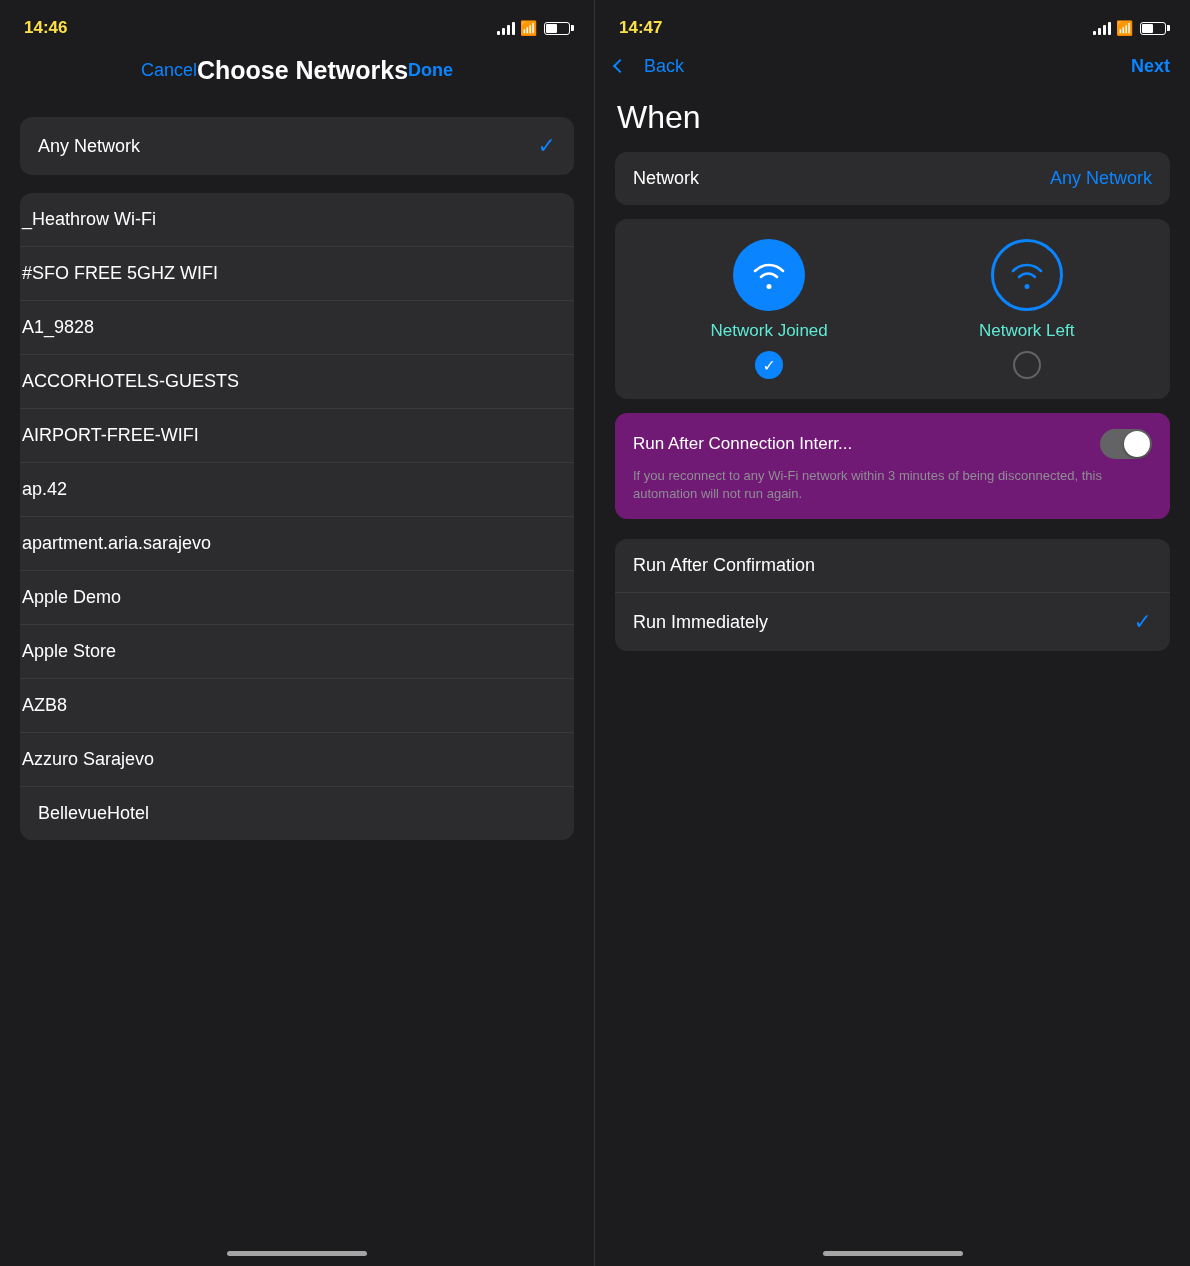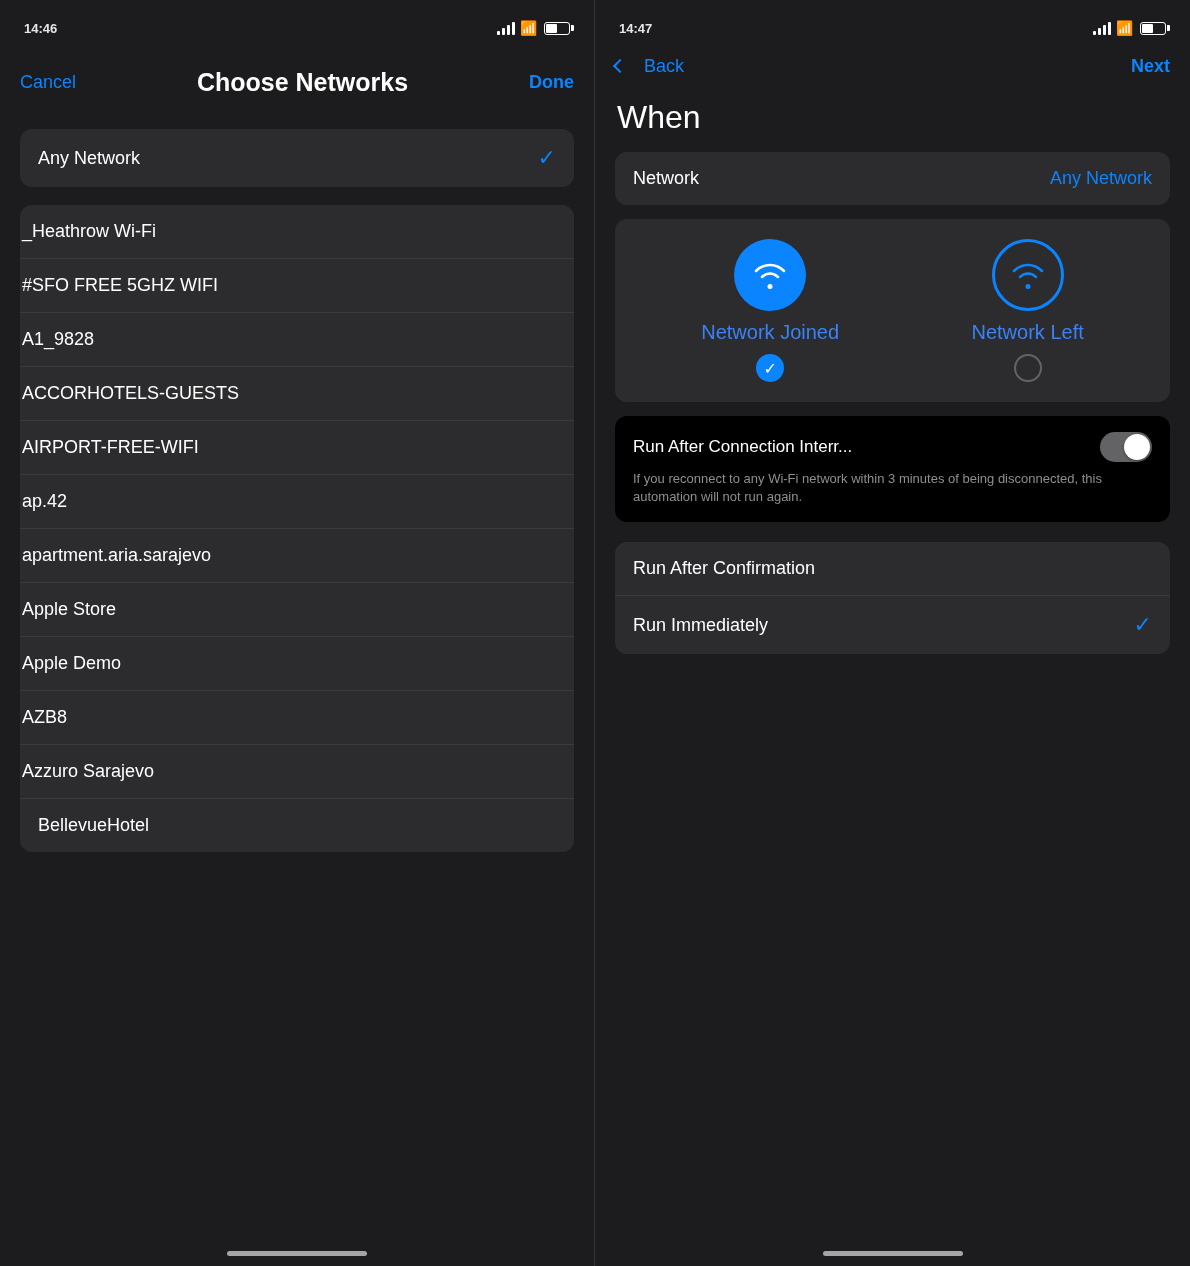--- a/index.html
+++ b/index.html
@@ -35,22 +35,22 @@
 
     
     .status-bar {
       display: flex;
       justify-content: space-between;
       align-items: center;
       padding: 14px 24px 8px;
       height: 50px;
     }
     .status-time {
-      color: #e5e5e5;
-      font-size: 13px;
+      color: #fde047;
+      font-size: 17px;
       font-weight: 600;
     }
     .status-icons {
       display: flex;
       align-items: center;
       gap: 6px;
       color: #fff;
       font-size: 13px;
     }
     .signal-bars {
@@ -92,24 +92,23 @@
     .battery-fill {
       height: 100%;
       width: 50%;
       background: #fff;
       border-radius: 1px;
     }
 
     
     .nav-bar {
       display: flex;
-      justify-content: space-between;
+      justify-content: center;
       align-items: center;
       padding: 6px 20px 12px;
-      margin-top: 12px;
     }
     .nav-cancel {
       color: #0a84ff;
       font-size: 18px;
       font-weight: 400;
     }
     .nav-title {
       color: #fff;
       font-size: 25px;
       font-weight: 700;
@@ -259,22 +258,22 @@
     .wifi-circle-outline {
       width: 72px;
       height: 72px;
       border-radius: 50%;
       border: 3px solid #0a84ff;
       display: flex;
       align-items: center;
       justify-content: center;
     }
     .trigger-label {
-      color: #3b82f6;
-      font-size: 20px;
+      color: #5eead4;
+      font-size: 17px;
     }
     .trigger-check-filled {
       width: 28px;
       height: 28px;
       border-radius: 50%;
       background: #0a84ff;
       display: flex;
       align-items: center;
       justify-content: center;
       color: #fff;
@@ -283,21 +282,21 @@
     .trigger-check-empty {
       width: 28px;
       height: 28px;
       border-radius: 50%;
       border: 2px solid #636366;
     }
 
     
     .toggle-card {
       margin: 0 20px 6px;
-      background: #000000;
+      background: #701a75;
       border-radius: 12px;
       padding: 16px 18px;
     }
     .toggle-row {
       display: flex;
       align-items: center;
       justify-content: space-between;
     }
     .toggle-label {
       color: #fff;
@@ -404,22 +403,22 @@
   </div>
 
   <div class="networks-list">
     <div class="network-item">_Heathrow Wi-Fi</div>
     <div class="network-item">#SFO FREE 5GHZ WIFI</div>
     <div class="network-item">A1_9828</div>
     <div class="network-item">ACCORHOTELS-GUESTS</div>
     <div class="network-item">AIRPORT-FREE-WIFI</div>
     <div class="network-item">ap.42</div>
     <div class="network-item">apartment.aria.sarajevo</div>
+    <div class="network-item">Apple Demo</div>
     <div class="network-item">Apple Store</div>
-    <div class="network-item">Apple Demo</div>
     <div class="network-item">AZB8</div>
     <div class="network-item">Azzuro Sarajevo</div>
     <div class="network-item-truncated">BellevueHotel</div>
   </div>
 
   <div class="home-indicator-container">
     <div class="home-indicator"></div>
   </div>
 </div>
 

